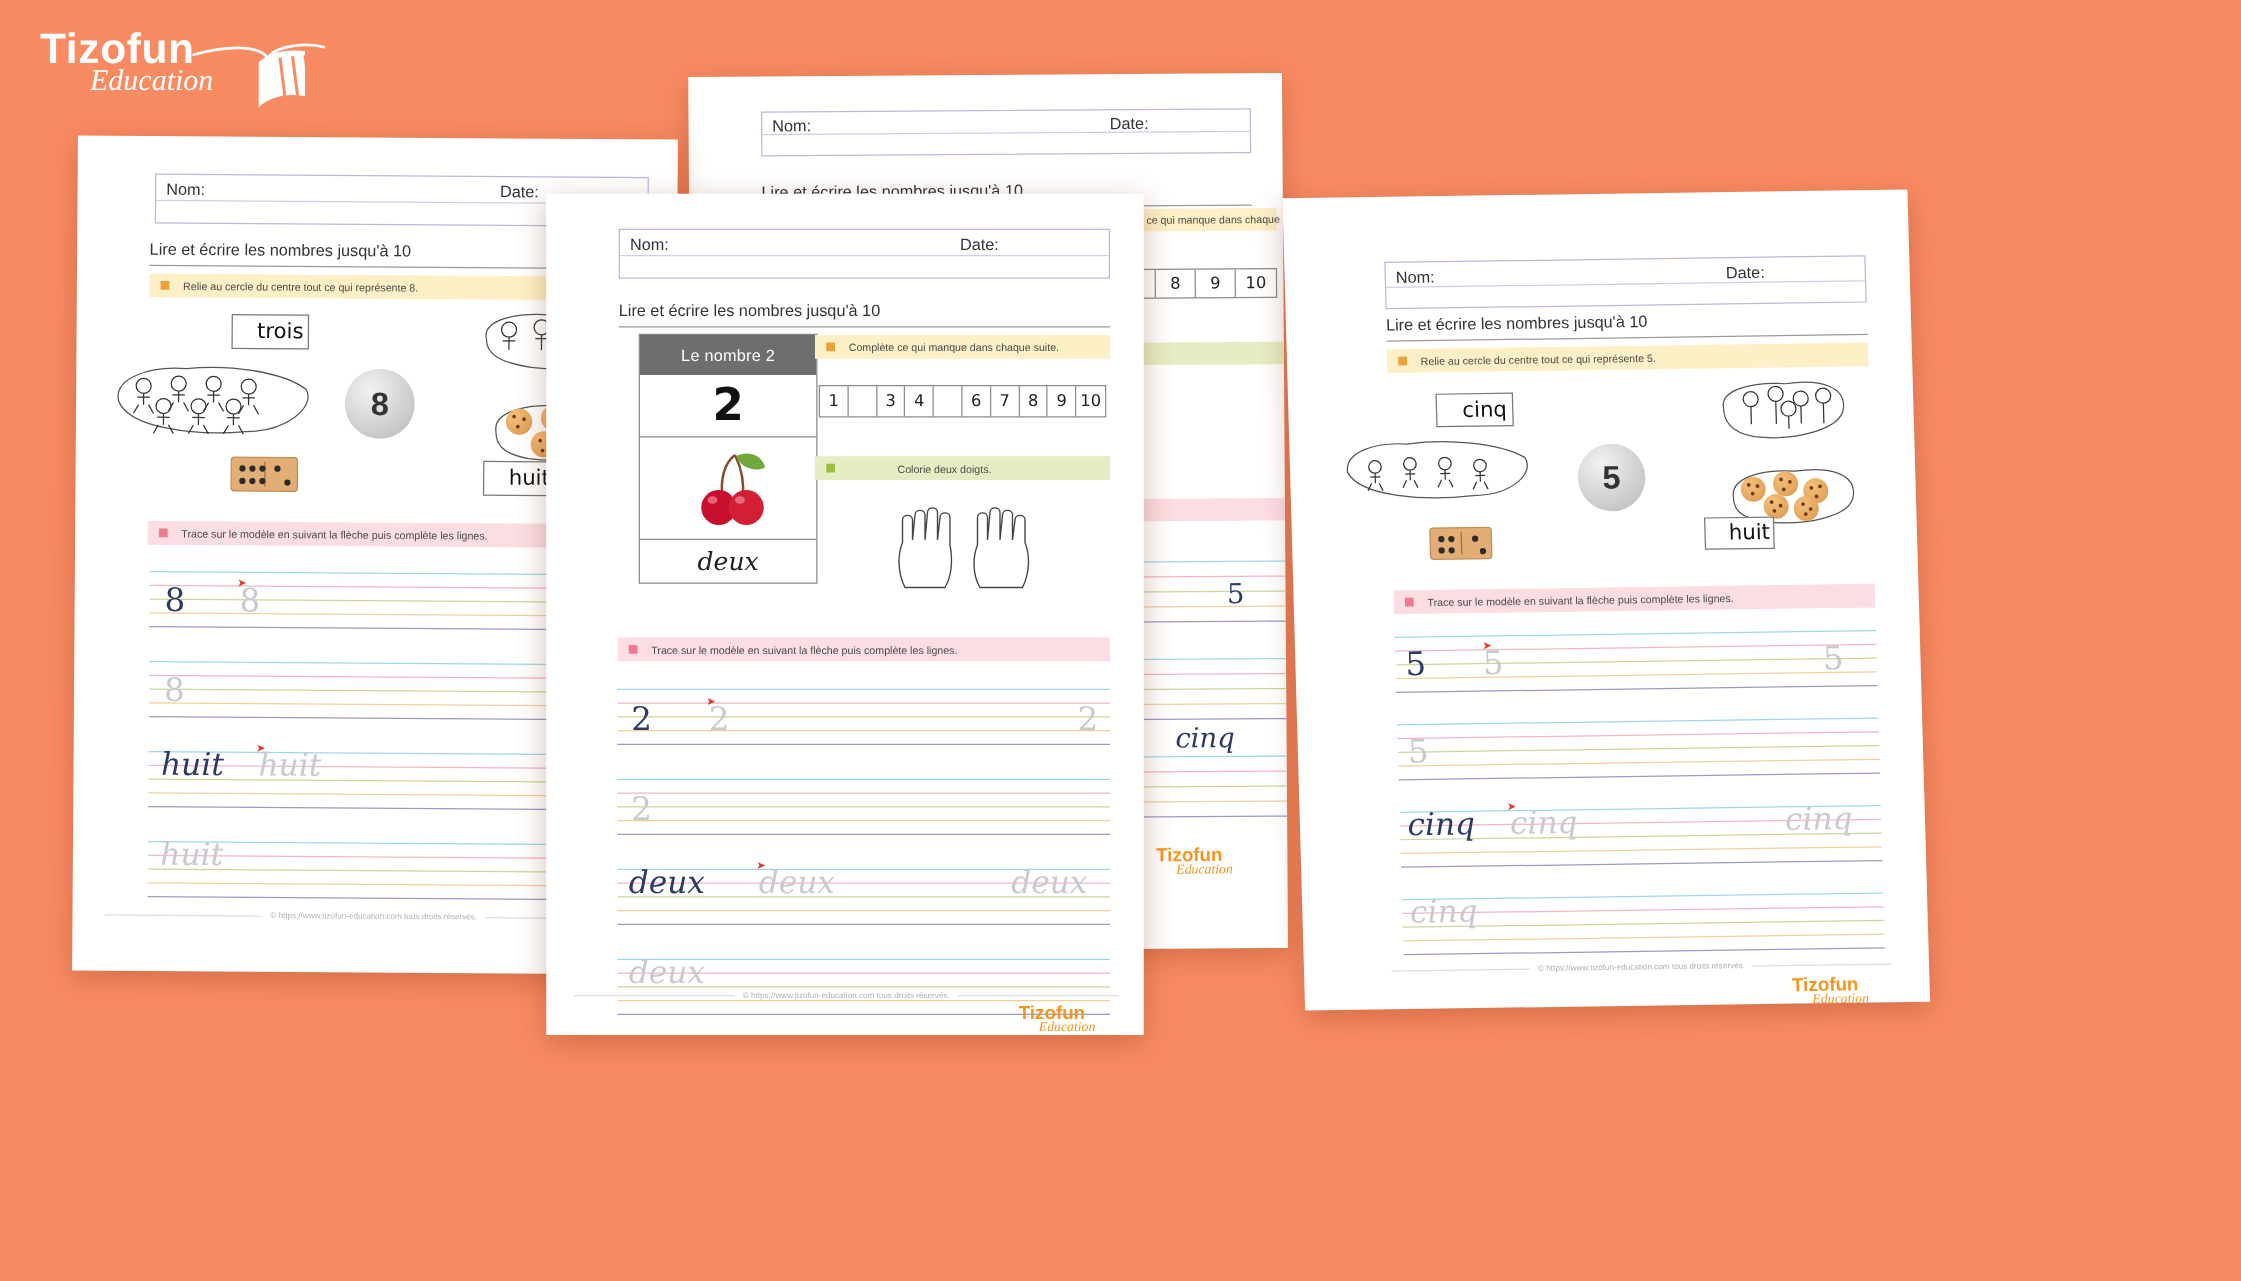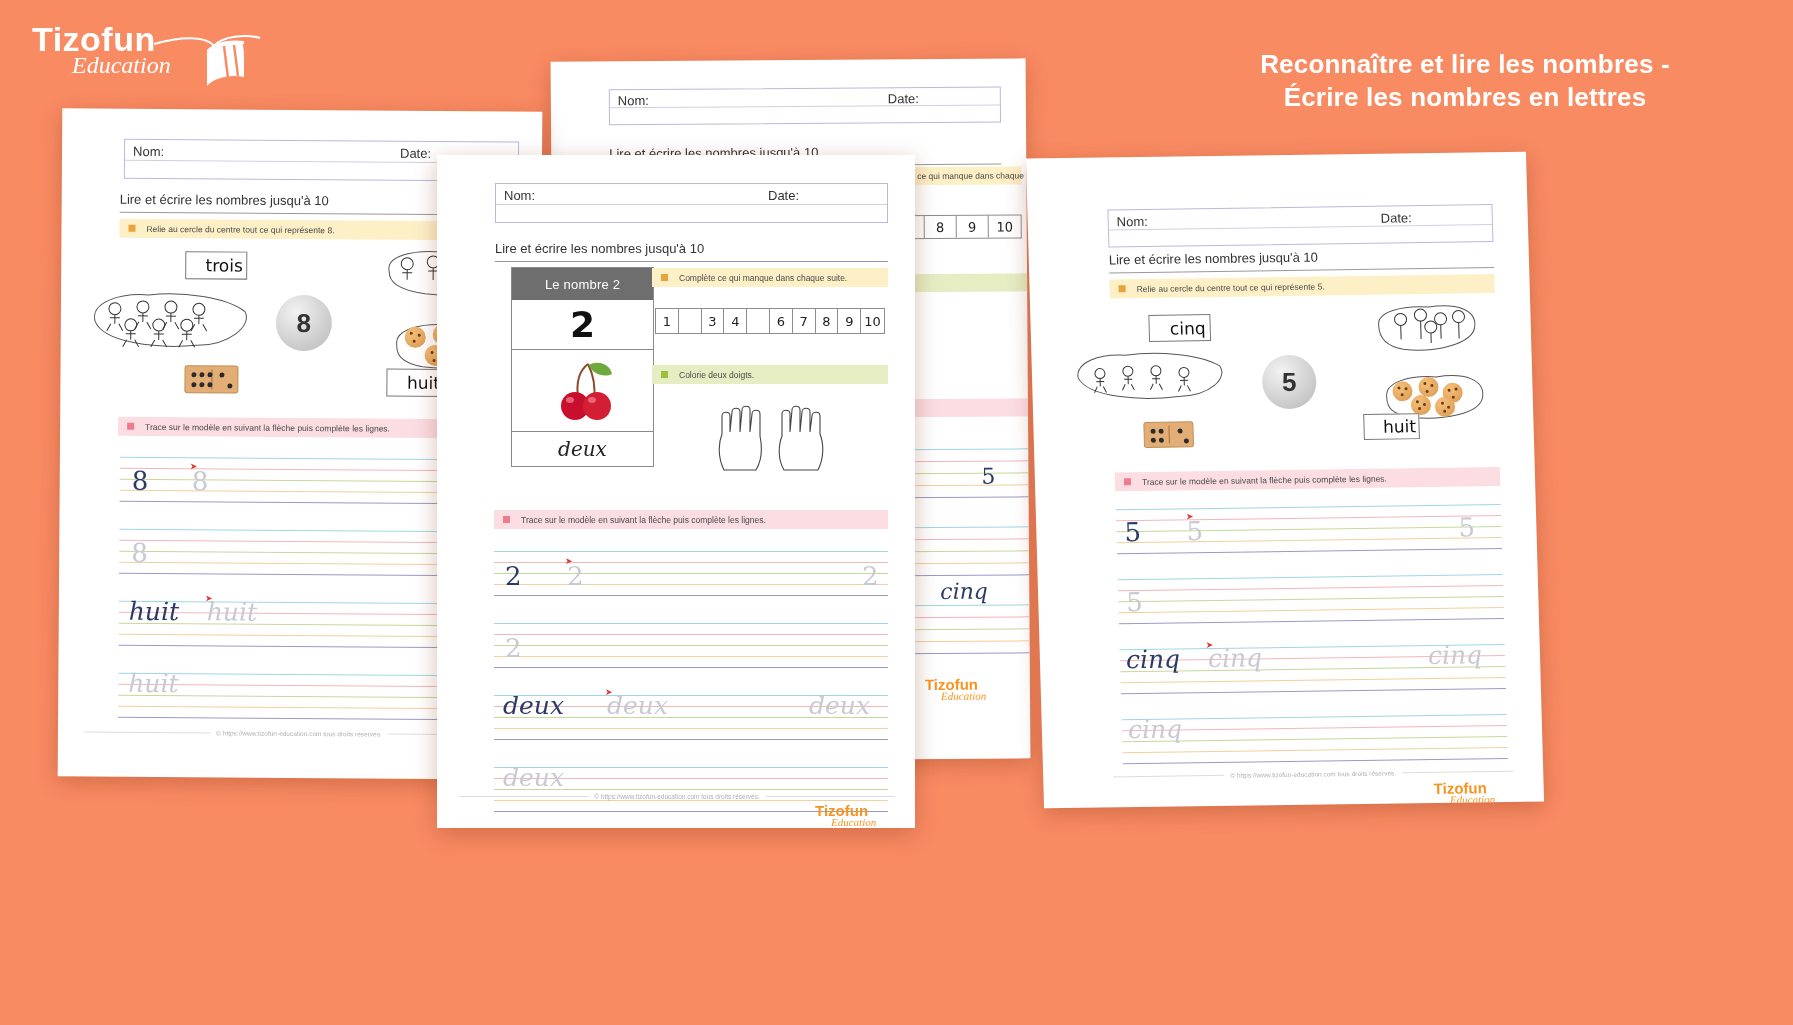--- a/index.html
+++ b/index.html
@@ -42,21 +42,21 @@
   .nd .nd-line { position:absolute; left:0; right:0; border-top:1px solid #cfcfe6; }
   .nd .lbl { position:absolute; font-size:13px; color:#333; }
 
   .sec-title { position:absolute; font-size:13px; color:#333; white-space:nowrap; }
   .sec-rule  { position:absolute; border-top:1px solid #9a9a9a; }
 
   .band { position:absolute; display:flex; align-items:center; }
   .band .sq { width:7px; height:7px; margin-left:9px; margin-right:11px; flex:0 0 auto; }
   .band .tx { font-size:8.5px; color:#4a4a4a; white-space:nowrap; }
   .band.y  { background:#FDF0C7; } .band.y  .sq{ background:#E8A33D; }
-  .band.g  { background:#E6EDC3; } .band.g  .sq{ background:#9DBE3B; }
+  .band.g  { background:#E6EDC3;gap:39px; } .band.g  .sq{ background:#9DBE3B; }
   .band.p  { background:#FBDDE2; } .band.p  .sq{ background:#EE7B8E; }
 
   .wordbox {
     position:absolute; border:1px solid #777; background:#fff;
     display:flex; align-items:center; justify-content:center;
     font-size:17px; color:#111; font-family:"DejaVu Sans", sans-serif;padding-left:16px;
   }
   .ball {
     position:absolute; border-radius:50%;
     background:radial-gradient(circle at 36% 30%, #f2f2f2, #c9c9c9 70%, #b5b5b5);
@@ -118,24 +118,20 @@
     <div class="sub">Education</div>
     <svg width="110" height="66" viewBox="0 0 110 66" style="left:130px;top:14px;position:absolute;">
       <path d="M2 16 C30 8 54 8 62 18 C70 8 94 6 108 10" fill="none" stroke="#fff" stroke-width="2.2"></path>
       <path d="M55 22 L55 58 C62 50 78 46 92 49 L92 13 C78 11 62 14 55 22 Z" fill="#fff"></path>
       <path d="M72 18 L76 50" stroke="#F98B63" stroke-width="2.4" fill="none"></path>
       <path d="M82 17 L86 48" stroke="#F98B63" stroke-width="2.4" fill="none"></path>
       <path d="M92 16 L96 47" stroke="#F98B63" stroke-width="2.4" fill="none"></path>
     </svg>
   </div>
 
-  <div class="main-title">
-    <div>Reconnaître et lire les nombres -</div>
-    <div>Écrire les nombres en lettres</div>
-  </div>
 
 
   <div class="sheet" style="left:553px; top:60px; width:475px; height:700px; transform:rotate(-0.4deg);">
     <div class="nd" style="left:58px; top:28px; width:392px; height:36px;">
       <div class="nd-line" style="top:17px;"></div>
       <div class="lbl" style="left:8px; top:3px;">Nom:</div>
       <div class="lbl" style="left:278px; top:3px;">Date:</div>
     </div>
     <div class="sec-title" style="left:58px; top:85px;">Lire et écrire les nombres jusqu'à 10</div>
     <div class="sec-rule" style="left:58px; top:105px; width:392px;"></div>

